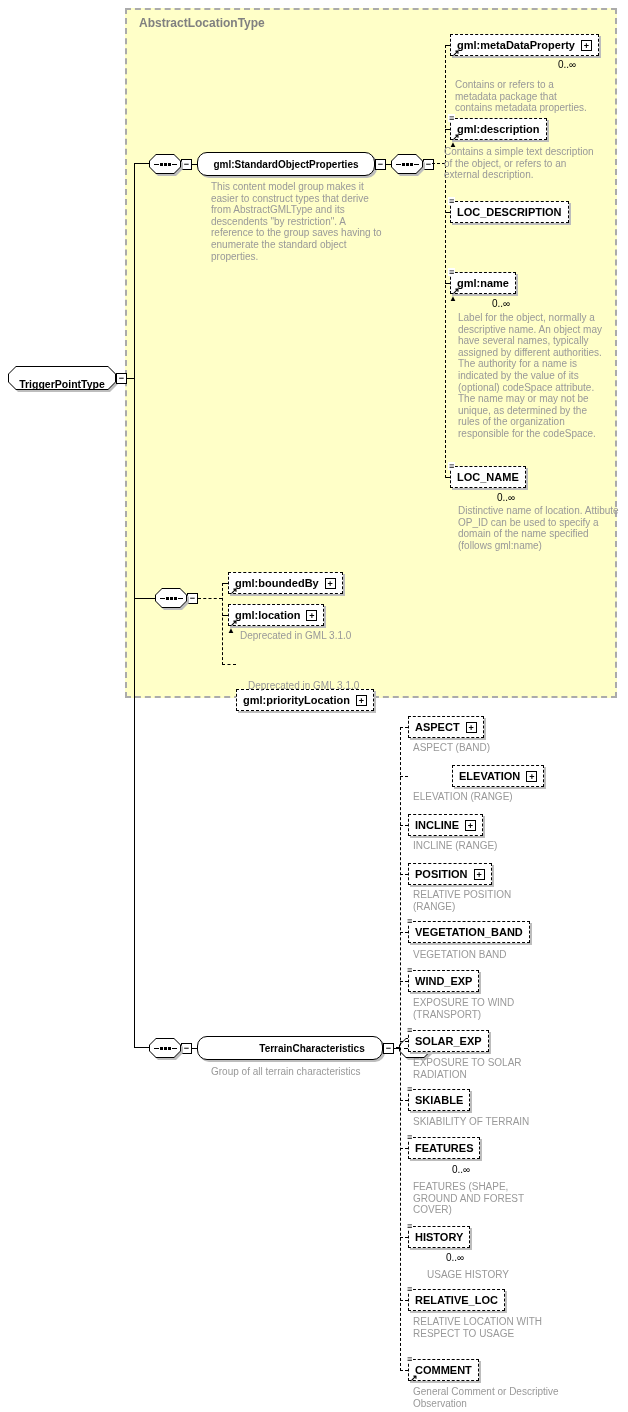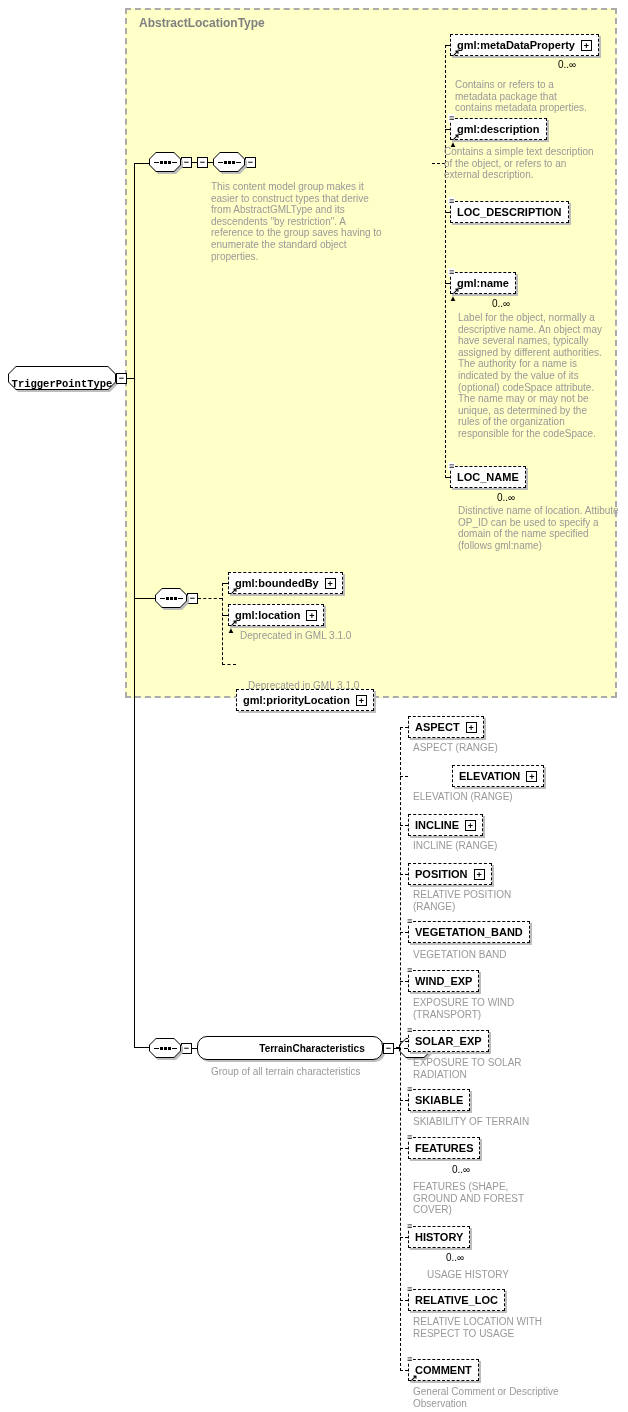--- a/index.html
+++ b/index.html
@@ -21,21 +21,21 @@
   .elem{position:absolute;height:20px;background:#fff;border:1px dashed #000;
         display:flex;align-items:center;padding:0 6px;font-weight:bold;font-size:11px;
         white-space:nowrap;box-shadow:2px 2px 0 #bdbdbd;color:#000;}
   .elem .plus{display:inline-block;width:11px;height:11px;border:1px solid #000;background:#fff;
         font-size:9px;line-height:10px;text-align:center;font-weight:bold;margin-left:6px;box-sizing:border-box;}
   .elem .ref{position:absolute;left:1px;bottom:-2px;font-size:9px;line-height:8px;background:transparent;}
   .elem .ann-ic{position:absolute;left:-3px;top:-5px;font-size:9px;line-height:8px;background:#fff;padding:0 1px;}
 
   
   .root{position:absolute;left:8px;top:366px;width:108px;height:36px;
-        filter:drop-shadow(2px 2px 0 #bdbdbd);font-family:Liberation Mono, monospace;}
+        filter:drop-shadow(2px 2px 0 #bdbdbd);}
   .root:before{content:"";position:absolute;inset:0;background:#000;
         clip-path:polygon(8px 0,100px 0,108px 8px,108px 16px,100px 24px,8px 24px,0 16px,0 8px);}
   .root:after{content:"";position:absolute;inset:1px;background:#fff;
         clip-path:polygon(7px 0,99px 0,106px 7px,106px 15px,99px 22px,7px 22px,0 15px,0 7px);}
   .root .lbl{position:absolute;inset:0;z-index:1;display:flex;align-items:center;justify-content:center;
         font-weight:bold;font-size:10.5px;}
 
   
   .row{position:absolute;display:flex;align-items:center;}
   .octo{width:32px;height:20px;position:relative;filter:drop-shadow(2px 2px 0 #bdbdbd);flex:none;}
@@ -84,20 +84,23 @@
         <div class="g">
           <span class="ln"></span>
           <span class="dt"></span>
           <span class="dt"></span>
           <span class="dt"></span>
           <span class="ln"></span>
         </div>
       </div>
     <div class="tgl">−</div>
     <div class="h5"></div>
+    <div class="grp" style="width:176px;">
+        <span>gml:StandardObjectProperties</span>
+      </div>
     <div class="tgl">−</div>
     <div class="h5"></div>
     <div class="octo">
         <div class="g">
           <span class="ln"></span>
           <span class="dt"></span>
           <span class="dt"></span>
           <span class="dt"></span>
           <span class="ln"></span>
         </div>
@@ -231,21 +234,21 @@
   <div class="hd" style="left:400px;top:1100px;width:8px;"></div>
   <div class="hd" style="left:400px;top:1148px;width:8px;"></div>
   <div class="hd" style="left:400px;top:1237px;width:8px;"></div>
   <div class="hd" style="left:400px;top:1300px;width:8px;"></div>
   <div class="hd" style="left:400px;top:1370px;width:8px;"></div>
 
   <div class="elem" style="left:408px;top:716px;">
     <span>ASPECT</span>
     <span class="plus">+</span>
   </div>
-  <div class="anno nw" style="left:413px;top:742px;">ASPECT (RANGE)</div>
+  <div class="anno nw" style="left:413px;top:742px;">ASPECT (BAND)</div>
 
   <div class="elem" style="left:408px;top:765px;margin-left:44px;">
     <span>ELEVATION</span>
     <span class="plus">+</span>
   </div>
   <div class="anno nw" style="left:413px;top:791px;">ELEVATION (RANGE)</div>
 
   <div class="elem" style="left:408px;top:814px;">
     <span>INCLINE</span>
     <span class="plus">+</span>

